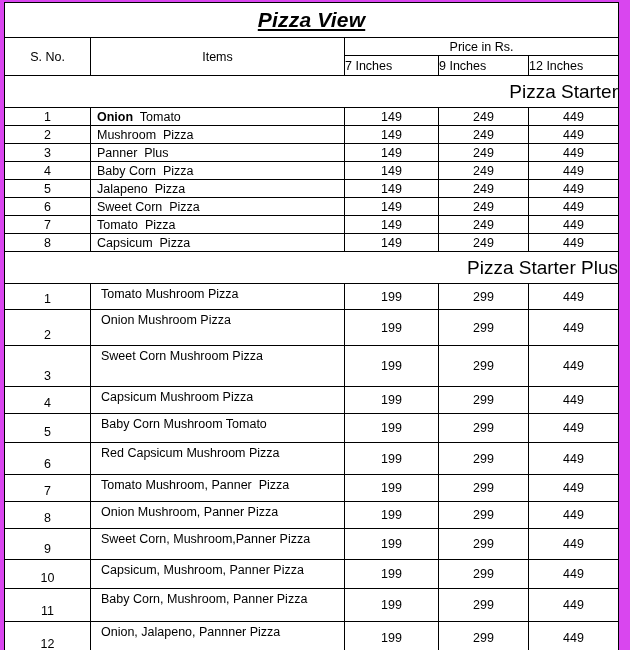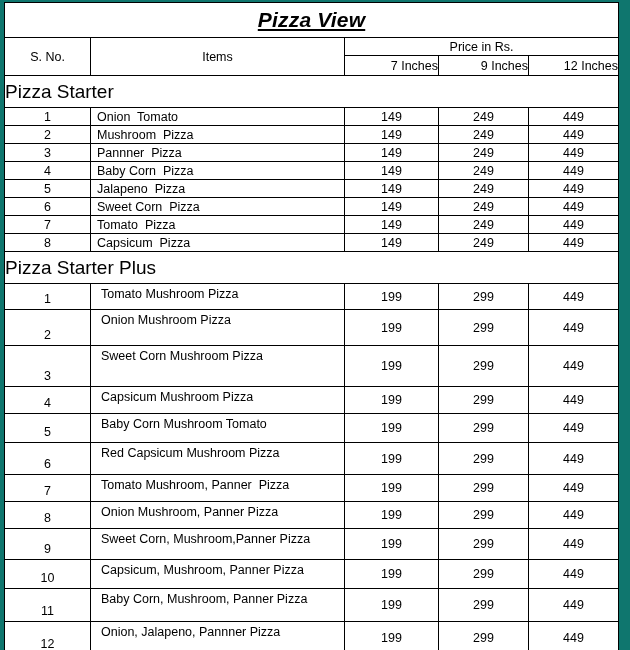--- a/index.html
+++ b/index.html
@@ -11,21 +11,21 @@
     width: 630px;
     height: 650px;
     font-family: "Liberation Sans", sans-serif;
     color: #000000;
     overflow: hidden;
   }
   .page {
     position: relative;
     width: 630px;
     height: 650px;
-    background: #0f766e;
+    background: #d946ef;
   }
   .menu-table {
     position: absolute;
     left: 4px;
     top: 2px;
     width: 614px;
     border-collapse: collapse;
     table-layout: fixed;
     background: #ffffff;
   }
@@ -59,29 +59,29 @@
 
   
   .hdr-cell {
     height: 17px;
     text-align: center;
     vertical-align: middle;
     font-size: 12.5px;
   }
   .size-cell {
     height: 19px;
-    text-align: right;
+    text-align: left;
     vertical-align: middle;
     font-size: 12.5px;
   }
 
   
   .section-cell {
     height: 31px;
-    text-align: left;
+    text-align: right;
     vertical-align: middle;
   }
   .section-text {
     font-size: 19px;
     font-weight: normal;
   }
 
   
   .s1 .sno {
     height: 17px;
@@ -94,21 +94,21 @@
     vertical-align: middle;
     font-size: 12.5px;
     padding-left: 6px;
     white-space: pre;
   }
   .s1 .price {
     text-align: center;
     vertical-align: middle;
     font-size: 12.5px;
   }
-  .bold-name { font-weight: normal; }
+  .bold-name { font-weight: bold; }
 
   
   .s2 .sno {
     text-align: center;
     vertical-align: bottom;
     font-size: 12.5px;
     padding-bottom: 3px;
   }
   .s2 .item {
     text-align: left;
@@ -162,21 +162,21 @@
         </tr>
         <tr class="s1">
           <td class="sno">2</td>
           <td class="item">Mushroom  Pizza</td>
           <td class="price">149</td>
           <td class="price">249</td>
           <td class="price">449</td>
         </tr>
         <tr class="s1">
           <td class="sno">3</td>
-          <td class="item">Pannner  Pizza</td>
+          <td class="item">Panner  Plus</td>
           <td class="price">149</td>
           <td class="price">249</td>
           <td class="price">449</td>
         </tr>
         <tr class="s1">
           <td class="sno">4</td>
           <td class="item">Baby Corn  Pizza</td>
           <td class="price">149</td>
           <td class="price">249</td>
           <td class="price">449</td>

